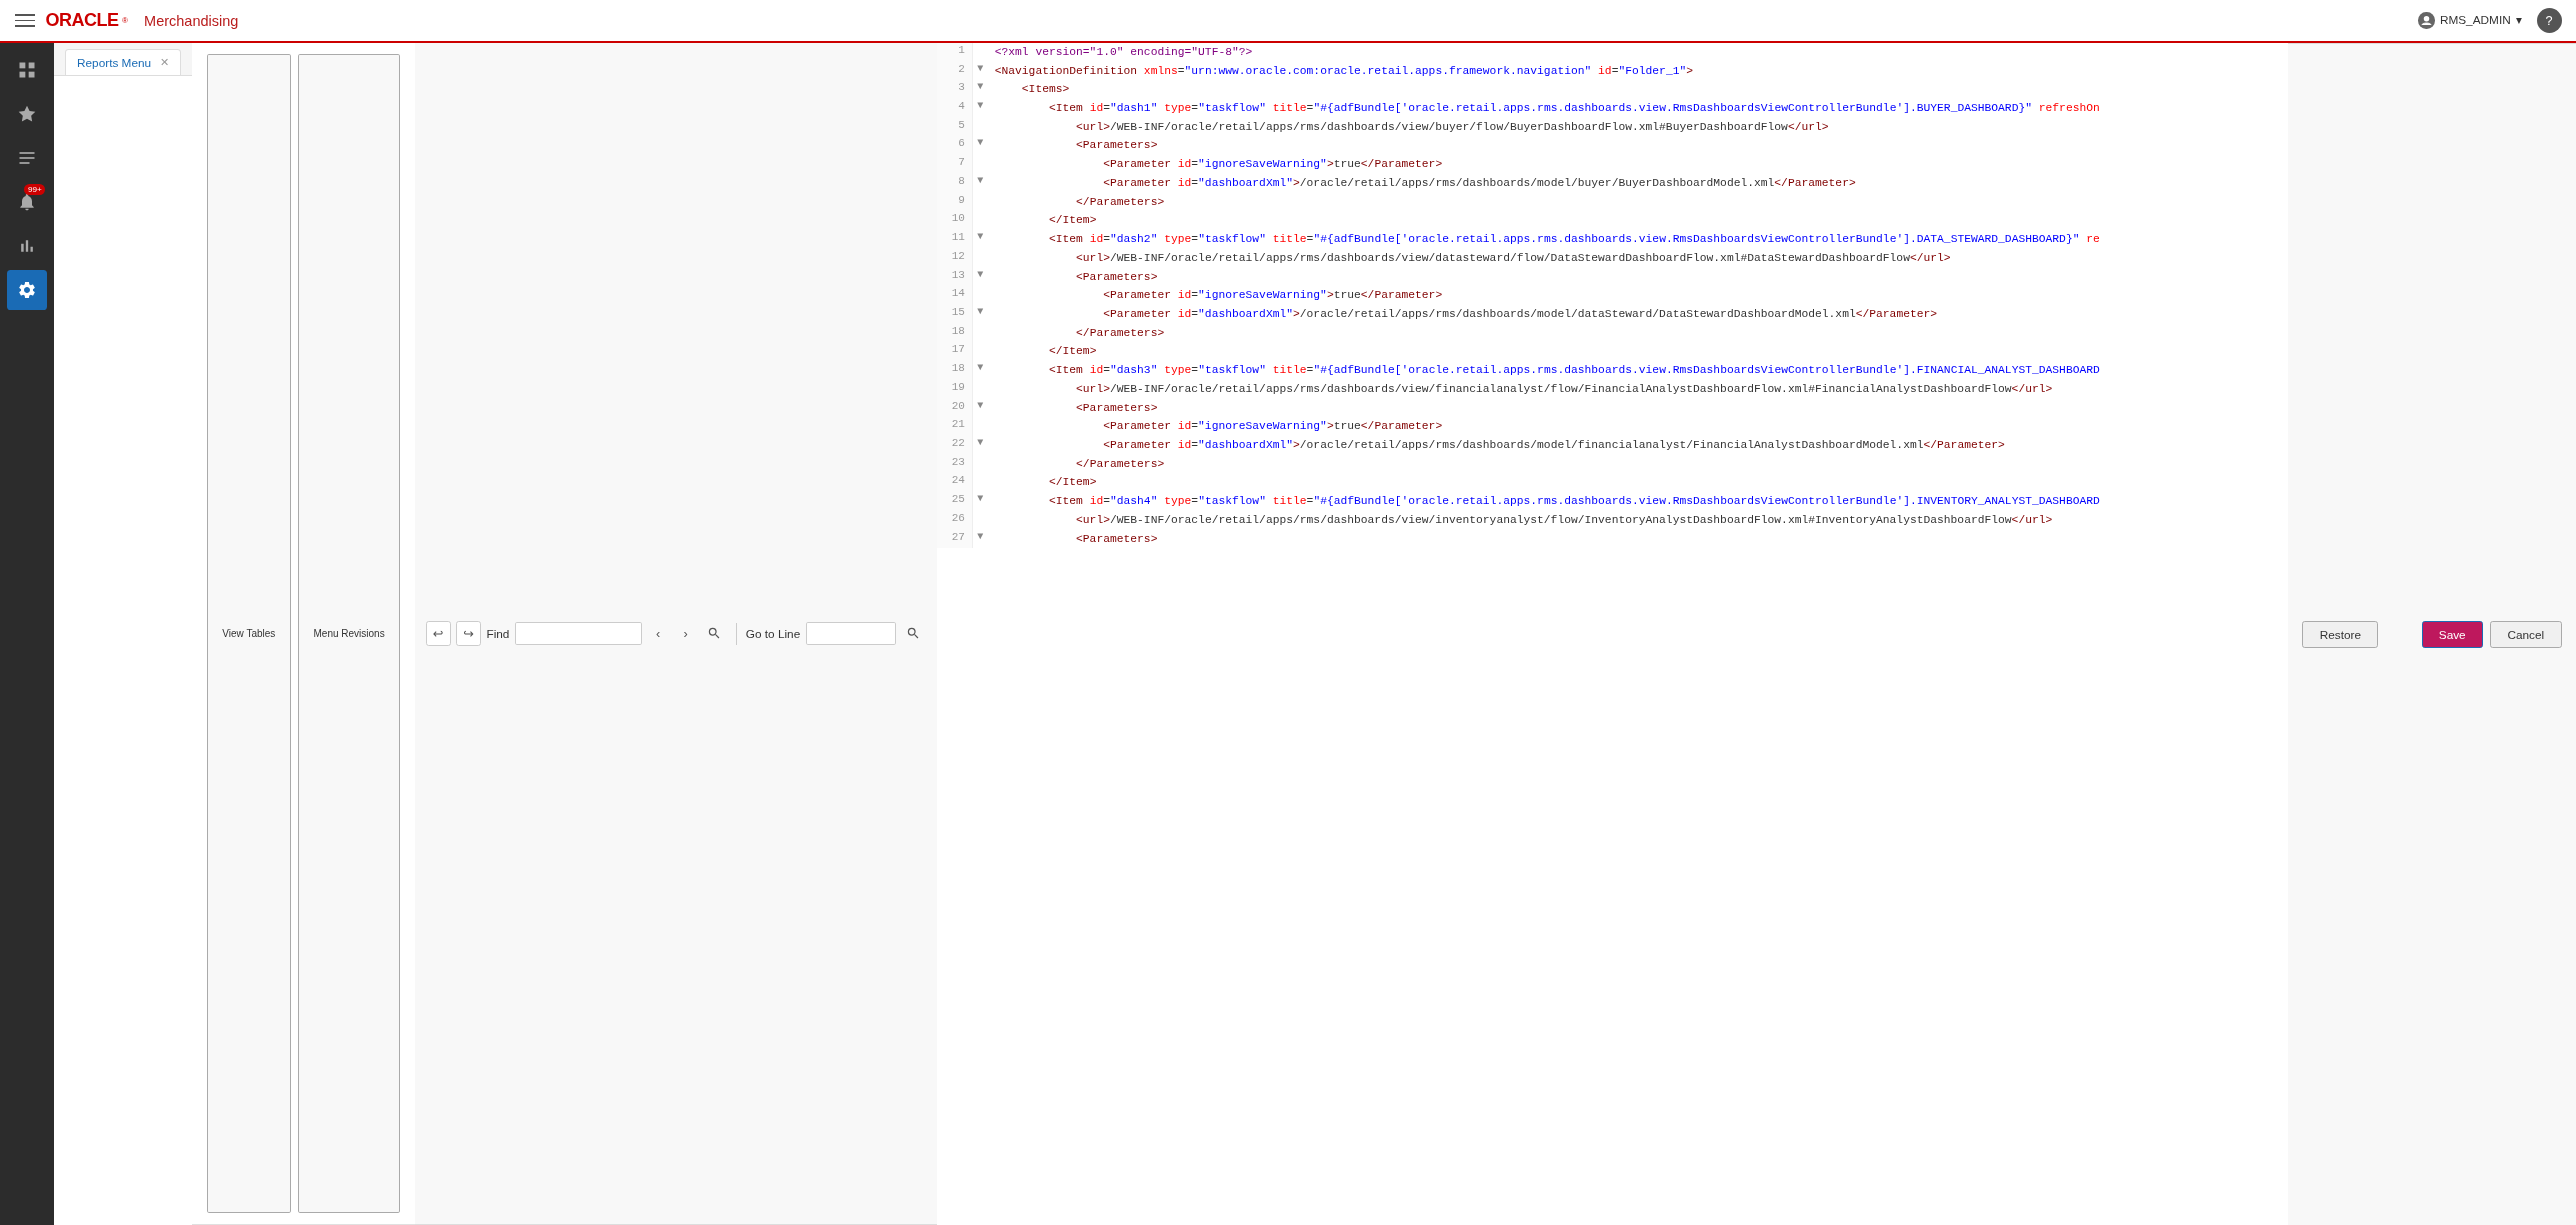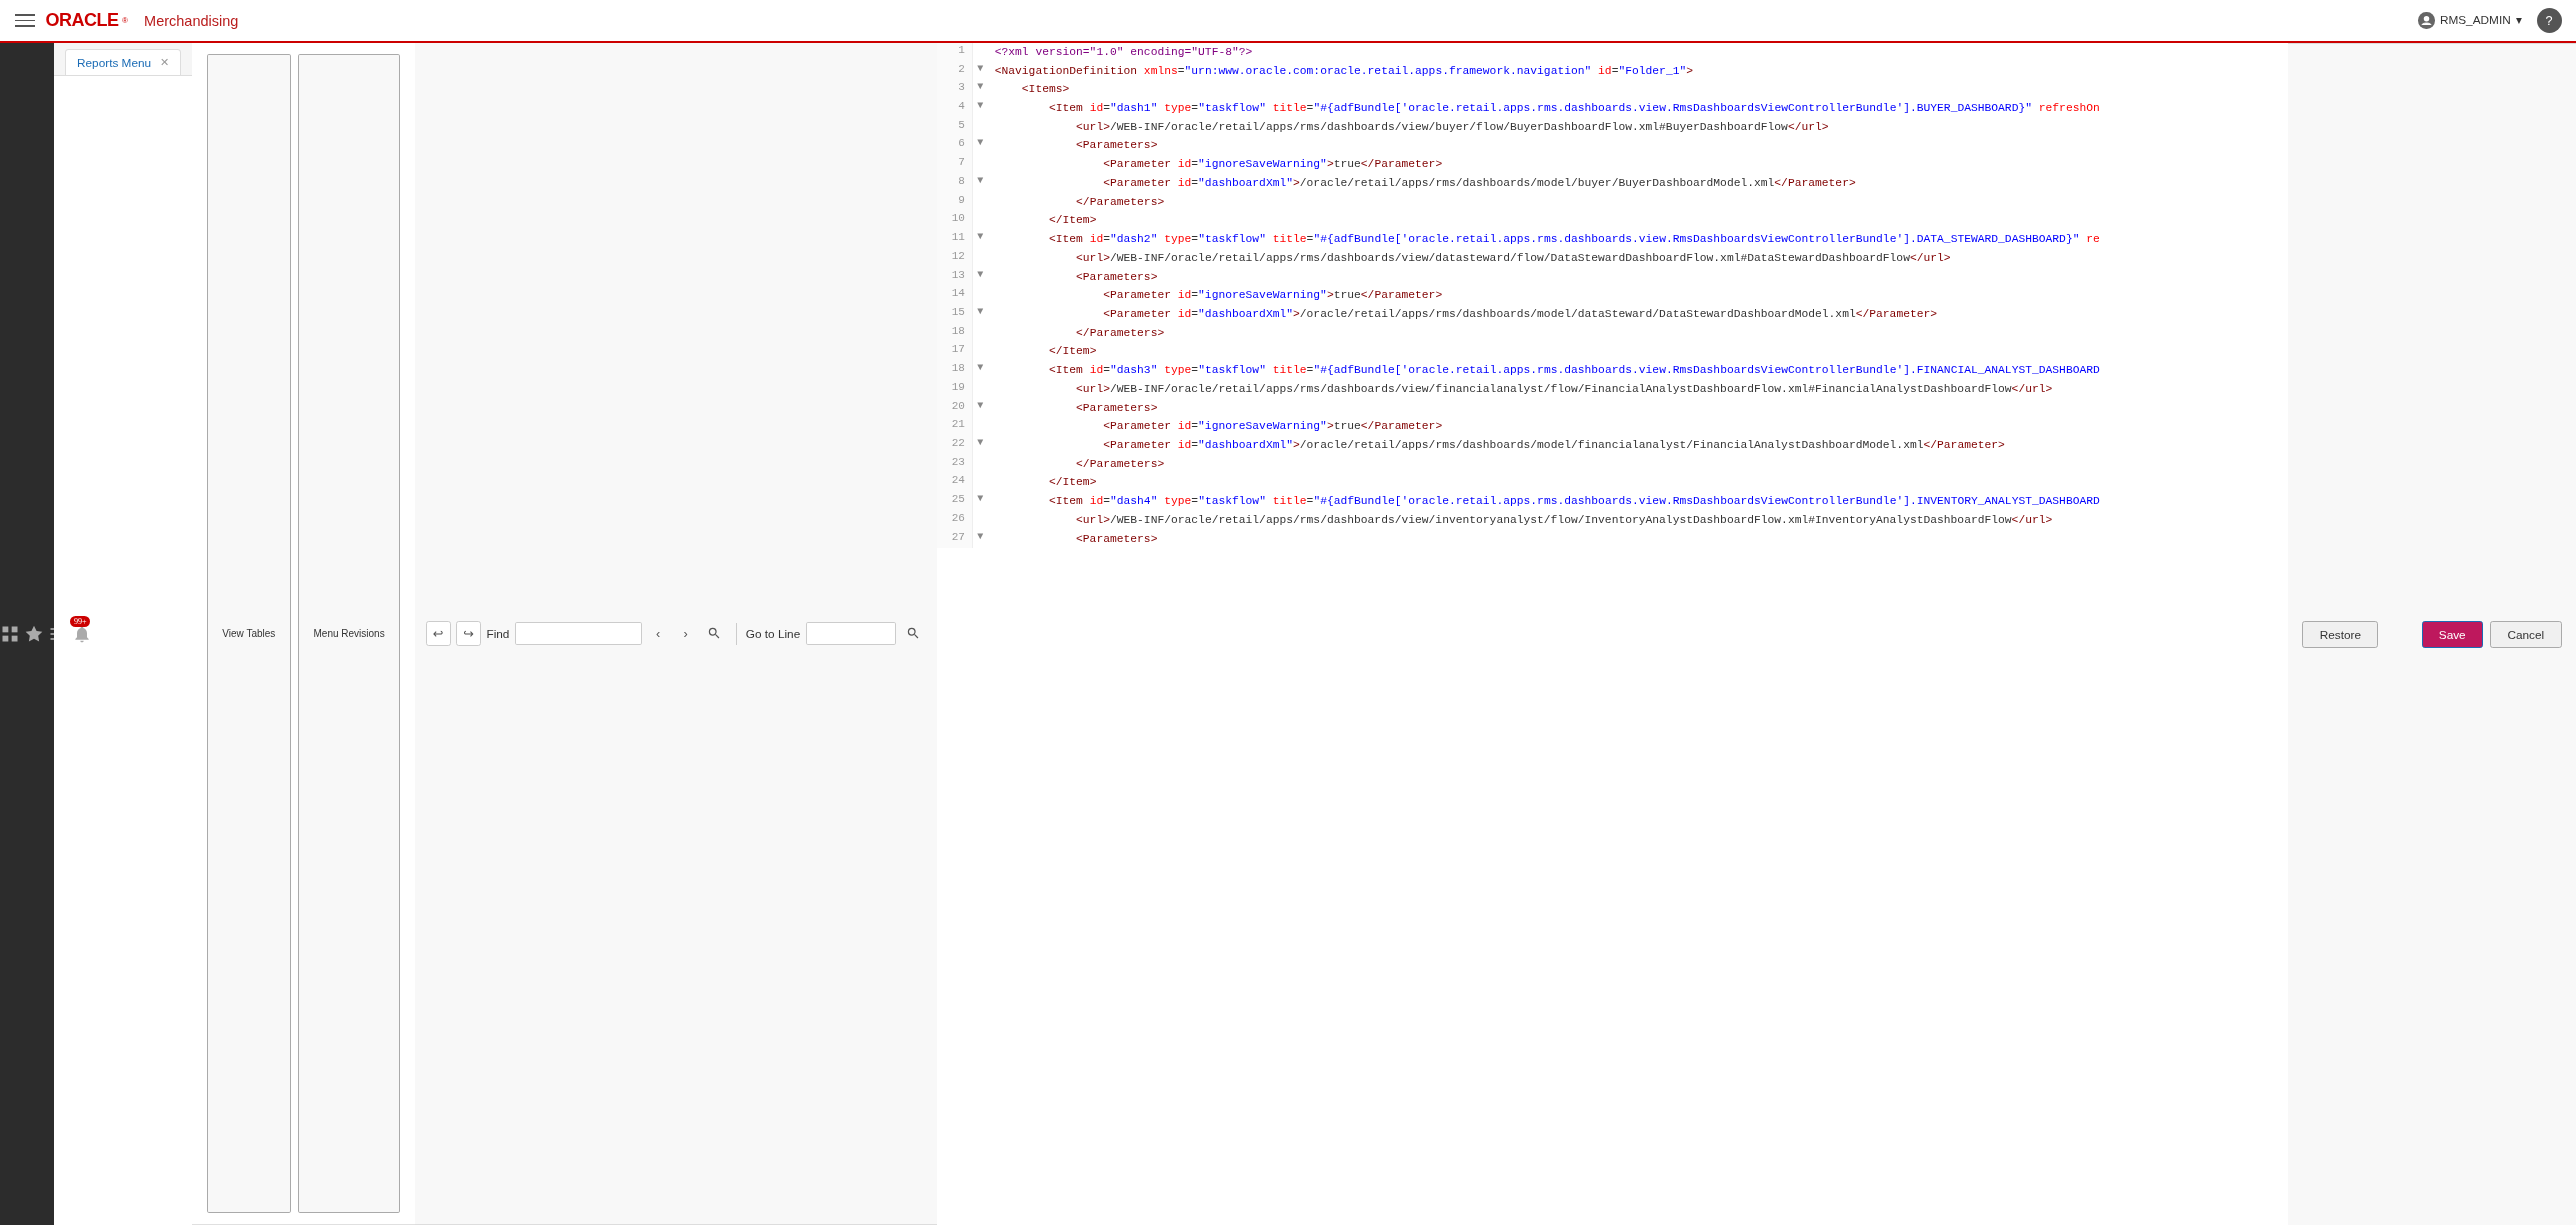--- a/index.html
+++ b/index.html
@@ -52,21 +52,21 @@
       width: 25px; height: 25px; border-radius: 50%; background: #555; color: #fff; border: none; cursor: pointer; font-size: 12.7px; display: flex; align-items: center; justify-content: center;
     }
 
     
     .main-layout {
       display: flex; flex: 1; overflow: hidden;
     }
 
     
     .left-sidebar {
-      width: 54px; background: #2c2c2c; display: flex; flex-direction: row; align-items: center; padding: 7.2px 0; gap: 4px; flex-shrink: 0; font-family: Liberation Serif, serif;
+      width: 54px; background: #2c2c2c; display: flex; flex-direction: column; align-items: center; padding: 7.2px 0; gap: 4px; flex-shrink: 0;
     }
     .sidebar-icon {
       width: 40px; height: 40px; display: flex; align-items: center; justify-content: center; cursor: pointer; border-radius: 3.6px; color: #aaa;
     }
     .sidebar-icon.active { background: #1a6bb5; color: #fff; }
     .sidebar-icon svg { width: 20px; height: 20px; }
     .notification-badge {
       position: relative;
     }
     .badge {

